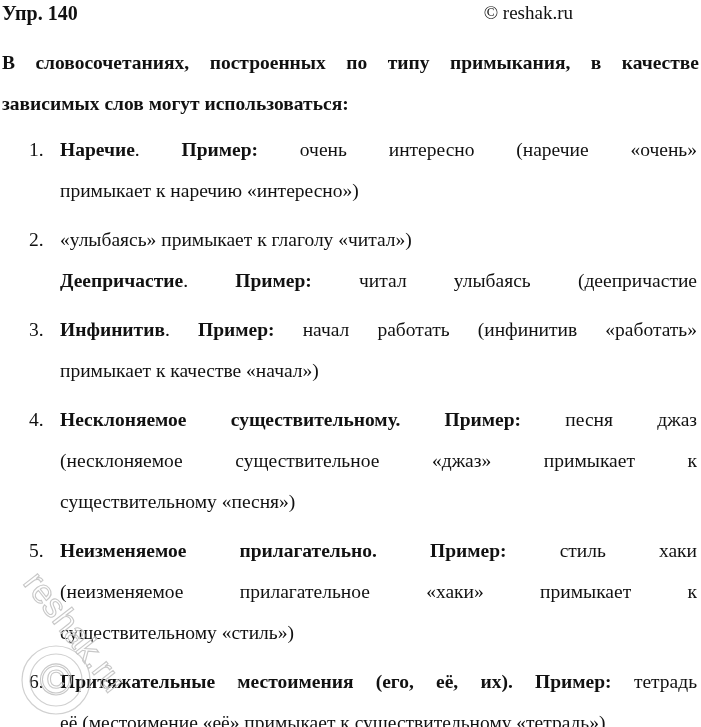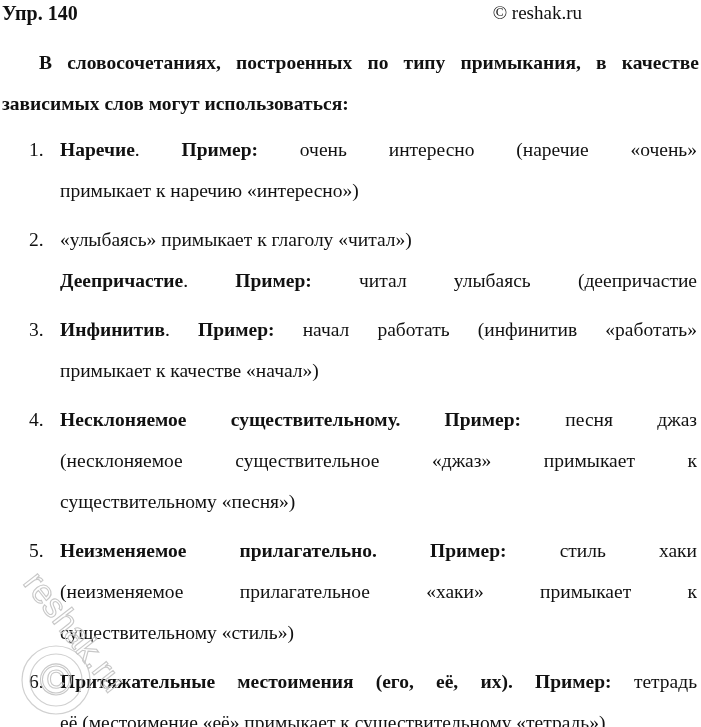--- a/index.html
+++ b/index.html
@@ -25,21 +25,21 @@
     .ex-title {
       position: absolute;
       left: 2px;
       top: 1px;
       font-size: 20px;
       font-weight: bold;
       line-height: 24px;
     }
     .copyright {
       position: absolute;
-      right: 3px;
+      right: 12px;
       top: 1px;
       font-size: 19px;
       line-height: 24px;
     }
     .intro {
       position: absolute;
       left: 2px;
       top: 42px;
       width: 697px;
       font-size: 19.5px;
@@ -96,21 +96,21 @@
   </style>
 </head>
 <body>
 
 <div class="header">
   <div class="ex-title">Упр. 140</div>
   <div class="copyright">© reshak.ru</div>
 </div>
 
 <div class="intro">
-  <span class="line" style="display:block;text-align:justify;text-align-last:justify;margin-left:37px;">В словосочетаниях, построенных по типу примыкания, в качестве</span>
+  <span class="line" style="display:block;text-align:justify;text-align-last:justify;">В словосочетаниях, построенных по типу примыкания, в качестве</span>
   <span class="line" style="display:block;">зависимых слов могут использоваться:</span>
 </div>
 
 <ol class="list">
 
   <li class="item">
     <span class="num">1.</span>
     <span class="line"><span class="b">Наречие</span><span>.</span> <span class="b">Пример:</span> <span>очень интересно (наречие «очень»</span></span>
     <span class="line last">примыкает к наречию «интересно»)</span>
   </li>

